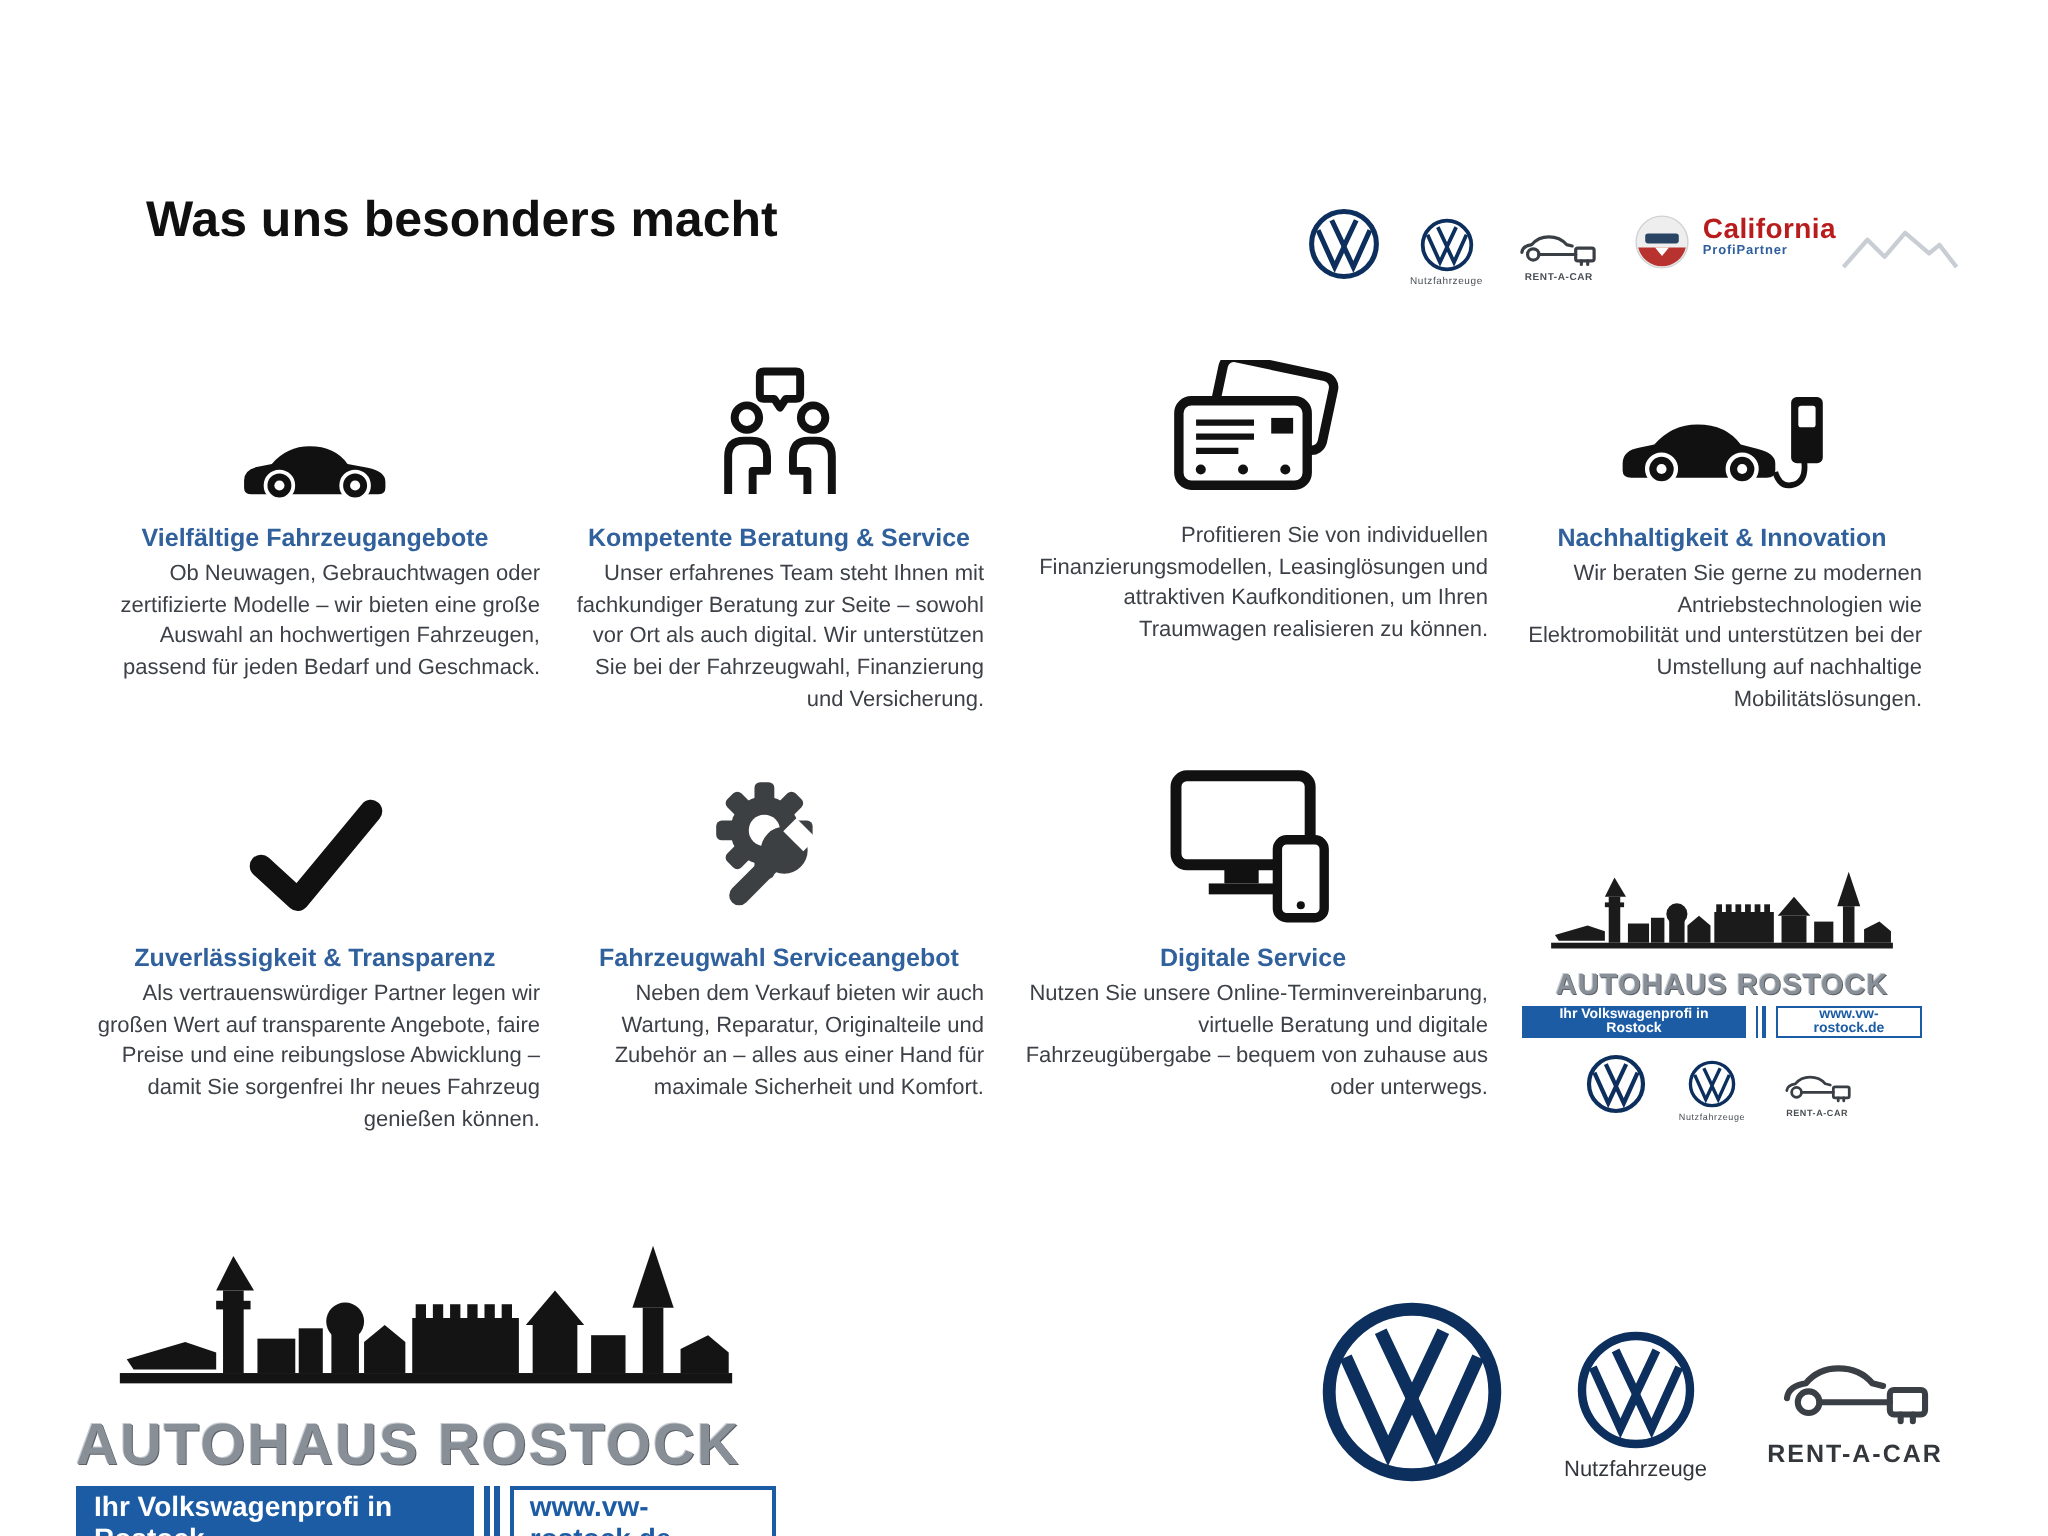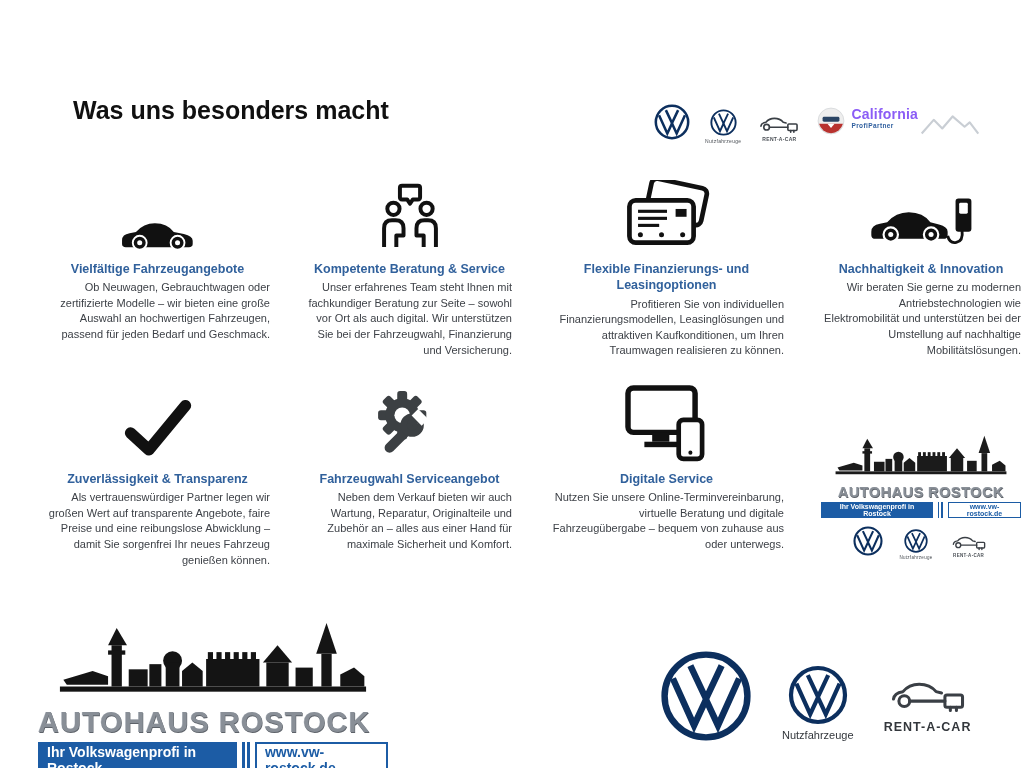--- a/index.html
+++ b/index.html
@@ -11,24 +11,24 @@
   .title{position:absolute;left:73px;top:94px;font-size:25px;font-weight:bold;color:#101010;line-height:1.32;}
   .title .t2{word-spacing:0.45em;}
   
   .hdr{position:absolute;top:104px;right:44px;display:flex;align-items:flex-start;gap:15px;}
   .logo-item{display:flex;flex-direction:column;align-items:center;}
   .vw-navy{color:#0c2f5e;}
   .tiny-cap{font-size:5px;color:#4a4f55;margin-top:2px;letter-spacing:0.3px;}
   .tiny-cap.bold{font-weight:bold;}
   .cali{display:flex;align-items:flex-start;gap:6px;}
   .cali-text{line-height:1;}
-  .cali-name{font-size:14px;font-weight:bold;color:#8b5cf6;letter-spacing:0.2px;}
+  .cali-name{font-size:14px;font-weight:bold;color:#b91c1c;letter-spacing:0.2px;}
   .cali-sub{font-size:6.5px;color:#2e5e9e;font-weight:bold;margin-top:2px;letter-spacing:0.4px;}
   
-  .row{position:absolute;left:45px;display:grid;grid-template-columns:225px 205px 235px 200px;column-gap:37px;}
+  .row{position:absolute;left:45px;display:grid;grid-template-columns:225px 205px 235px 200px;column-gap:17px;}
   .row1{top:166px;}
   .row2{top:382px;}
   .cell{text-align:center;}
   .icon-box{height:86px;display:flex;align-items:flex-end;justify-content:center;margin-bottom:9px;color:#111;}
   .row2 .icon-box{height:80px;}
   .feat-title{color:#31619c;font-size:12.5px;font-weight:bold;line-height:1.3;margin:0 0 3px;}
   .feat-body{font-size:11px;line-height:1.42;margin:0;color:#3d4147;text-align:right;}
   
   .dealer-name{font-weight:700;color:#898f97;letter-spacing:1px;white-space:nowrap;
     text-shadow:0.5px 0.5px 0 #5d6269, -0.5px -0.5px 0 #c7ccd2;}
@@ -235,21 +235,20 @@
     </div>
     <h3 class="feat-title">Kompetente Beratung &amp; Service</h3>
     <p class="feat-body">Unser erfahrenes Team steht Ihnen mit fachkundiger Beratung zur Seite – sowohl vor Ort als auch digital. Wir unterstützen Sie bei der Fahrzeugwahl, Finanzierung und Versicherung.</p>
   </div>
   <div class="cell">
     <div class="icon-box">
       <svg width="88" height="72">
           <use href="#sym-banknotes"></use>
         </svg>
     </div>
-    <h3 class="feat-title">Flexible Finanzierungs- und Leasingoptionen</h3>
     <p class="feat-body">Profitieren Sie von individuellen Finanzierungsmodellen, Leasinglösungen und attraktiven Kaufkonditionen, um Ihren Traumwagen realisieren zu können.</p>
   </div>
   <div class="cell">
     <div class="icon-box">
       <svg width="108" height="58">
           <use href="#sym-ecar"></use>
         </svg>
     </div>
     <h3 class="feat-title">Nachhaltigkeit &amp; Innovation</h3>
     <p class="feat-body">Wir beraten Sie gerne zu modernen Antriebstechnologien wie Elektromobilität und unterstützen bei der Umstellung auf nachhaltige Mobilitätslösungen.</p>

